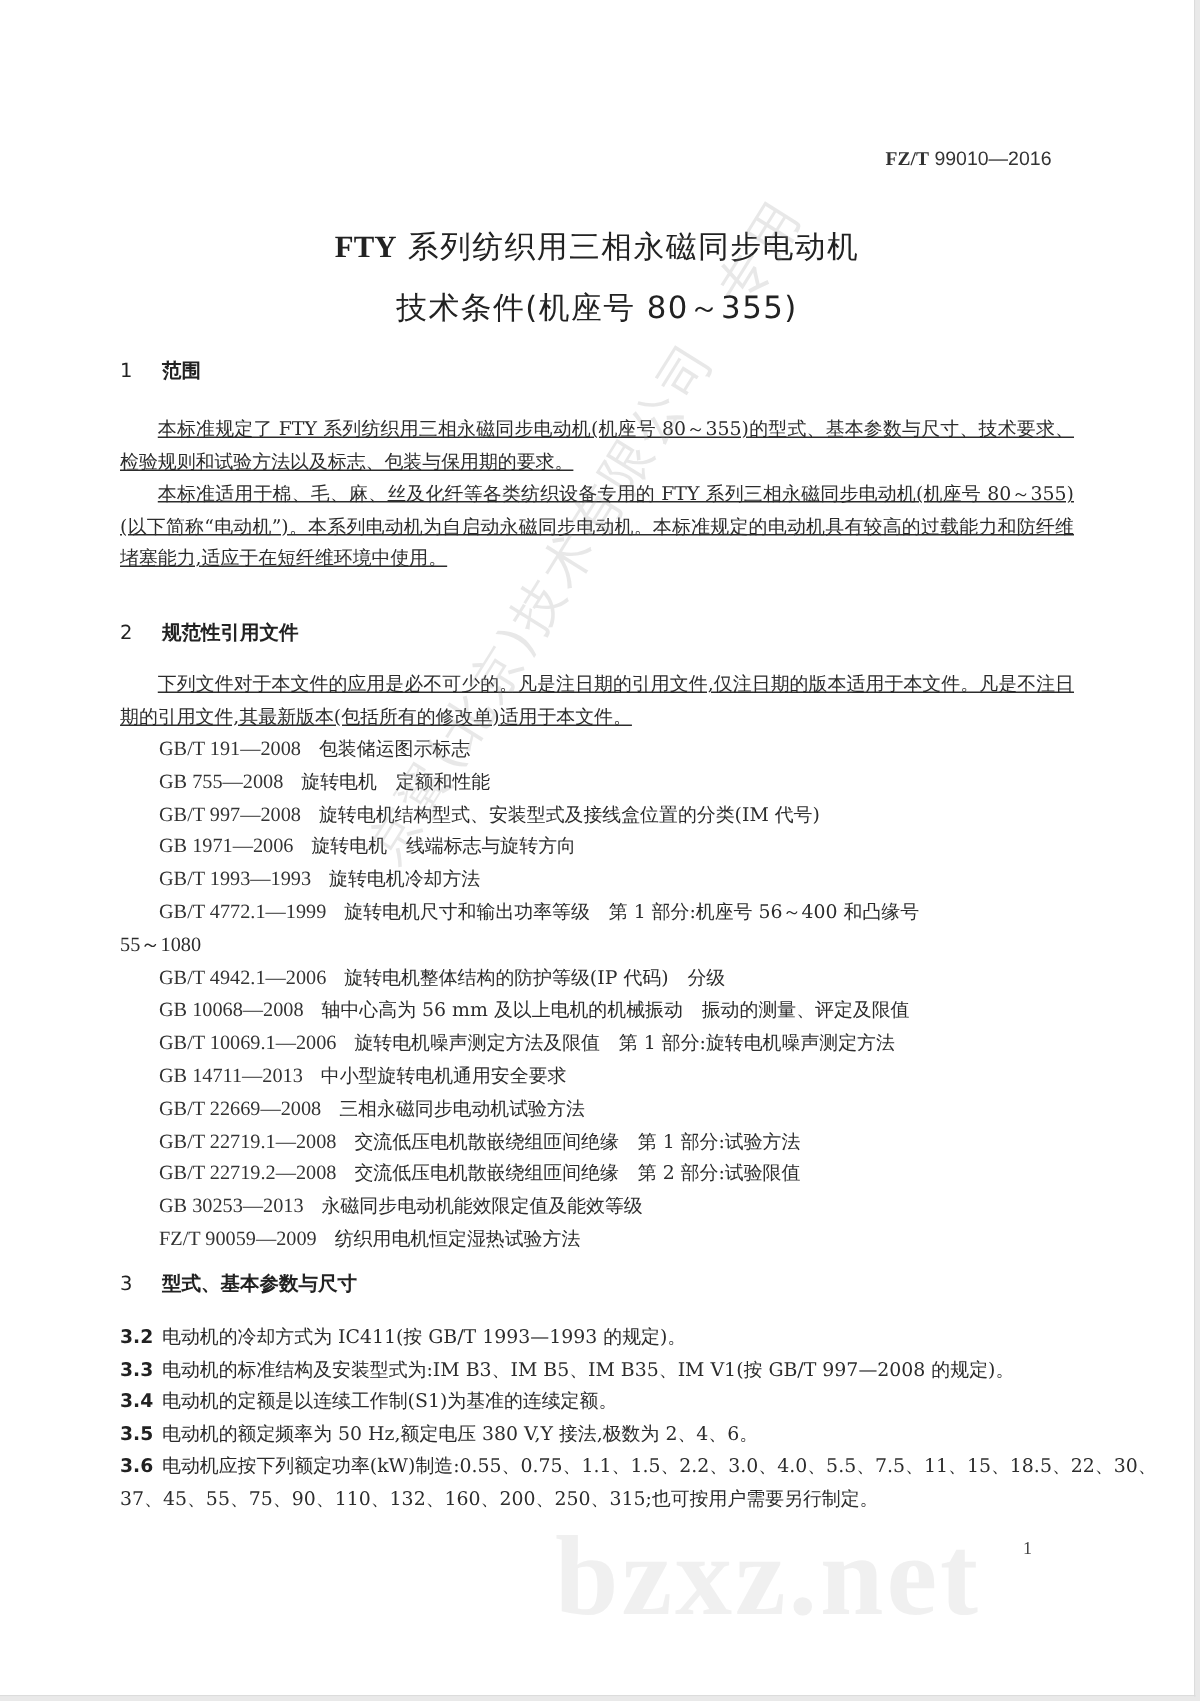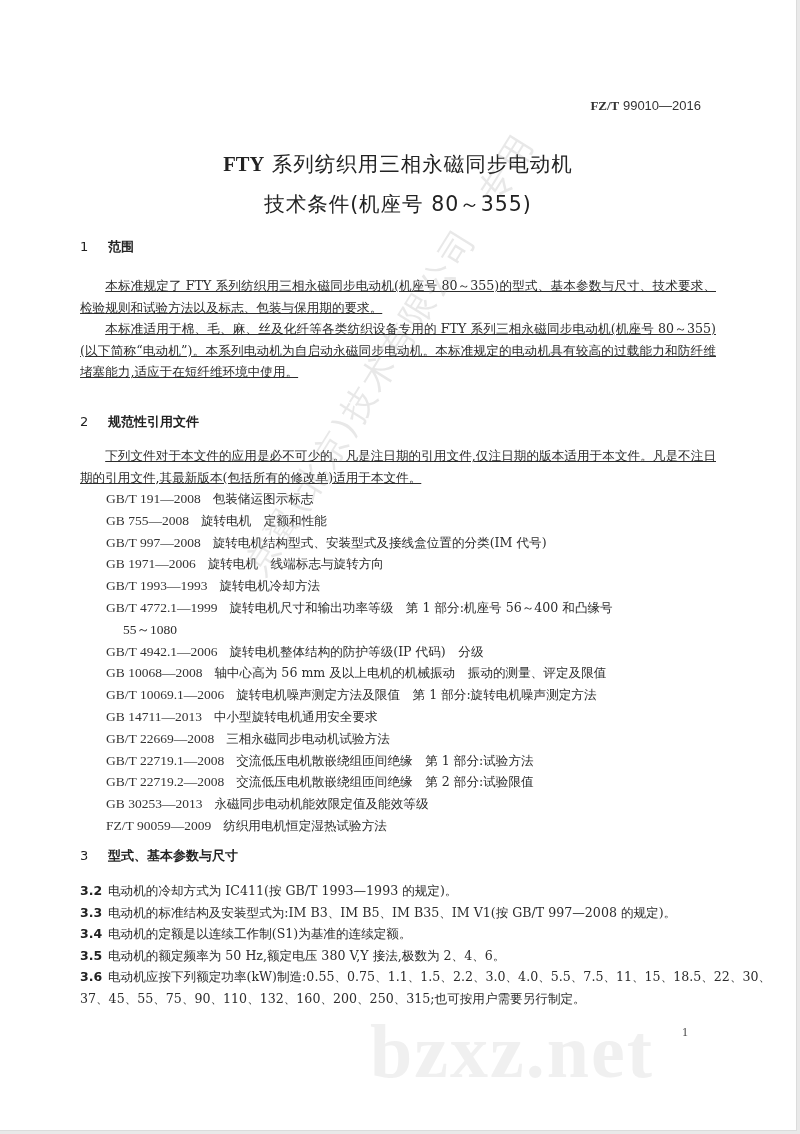--- a/index.html
+++ b/index.html
@@ -82,21 +82,21 @@
   <div class="para" style="top:445px;">
     <p>下列文件对于本文件的应用是必不可少的。凡是注日期的引用文件,仅注日期的版本适用于本文件。凡是不注日期的引用文件,其最新版本(包括所有的修改单)适用于本文件。</p>
   </div>
   <div class="refs" style="top:488px;">
     <div class="ref"><span class="code">GB/T 191—2008</span><span>包装储运图示标志</span></div>
     <div class="ref"><span class="code">GB 755—2008</span><span>旋转电机　定额和性能</span></div>
     <div class="ref"><span class="code">GB/T 997—2008</span><span>旋转电机结构型式、安装型式及接线盒位置的分类(IM 代号)</span></div>
     <div class="ref"><span class="code">GB 1971—2006</span><span>旋转电机　线端标志与旋转方向</span></div>
     <div class="ref"><span class="code">GB/T 1993—1993</span><span>旋转电机冷却方法</span></div>
     <div class="ref"><span class="code">GB/T 4772.1—1999</span><span>旋转电机尺寸和输出功率等级　第 1 部分:机座号 56～400 和凸缘号</span></div>
-    <div class="ref-cont"><span class="code" style="font-family:'Liberation Serif',serif;font-size:13.5px;margin-left:43px;">55～1080</span></div>
+    <div class="ref-cont"><span class="code" style="font-family:'Liberation Serif',serif;font-size:13.5px;">55～1080</span></div>
     <div class="ref"><span class="code">GB/T 4942.1—2006</span><span>旋转电机整体结构的防护等级(IP 代码)　分级</span></div>
     <div class="ref"><span class="code">GB 10068—2008</span><span>轴中心高为 56 mm 及以上电机的机械振动　振动的测量、评定及限值</span></div>
     <div class="ref"><span class="code">GB/T 10069.1—2006</span><span>旋转电机噪声测定方法及限值　第 1 部分:旋转电机噪声测定方法</span></div>
     <div class="ref"><span class="code">GB 14711—2013</span><span>中小型旋转电机通用安全要求</span></div>
     <div class="ref"><span class="code">GB/T 22669—2008</span><span>三相永磁同步电动机试验方法</span></div>
     <div class="ref"><span class="code">GB/T 22719.1—2008</span><span>交流低压电机散嵌绕组匝间绝缘　第 1 部分:试验方法</span></div>
     <div class="ref"><span class="code">GB/T 22719.2—2008</span><span>交流低压电机散嵌绕组匝间绝缘　第 2 部分:试验限值</span></div>
     <div class="ref"><span class="code">GB 30253—2013</span><span>永磁同步电动机能效限定值及能效等级</span></div>
     <div class="ref"><span class="code">FZ/T 90059—2009</span><span>纺织用电机恒定湿热试验方法</span></div>
   </div>

